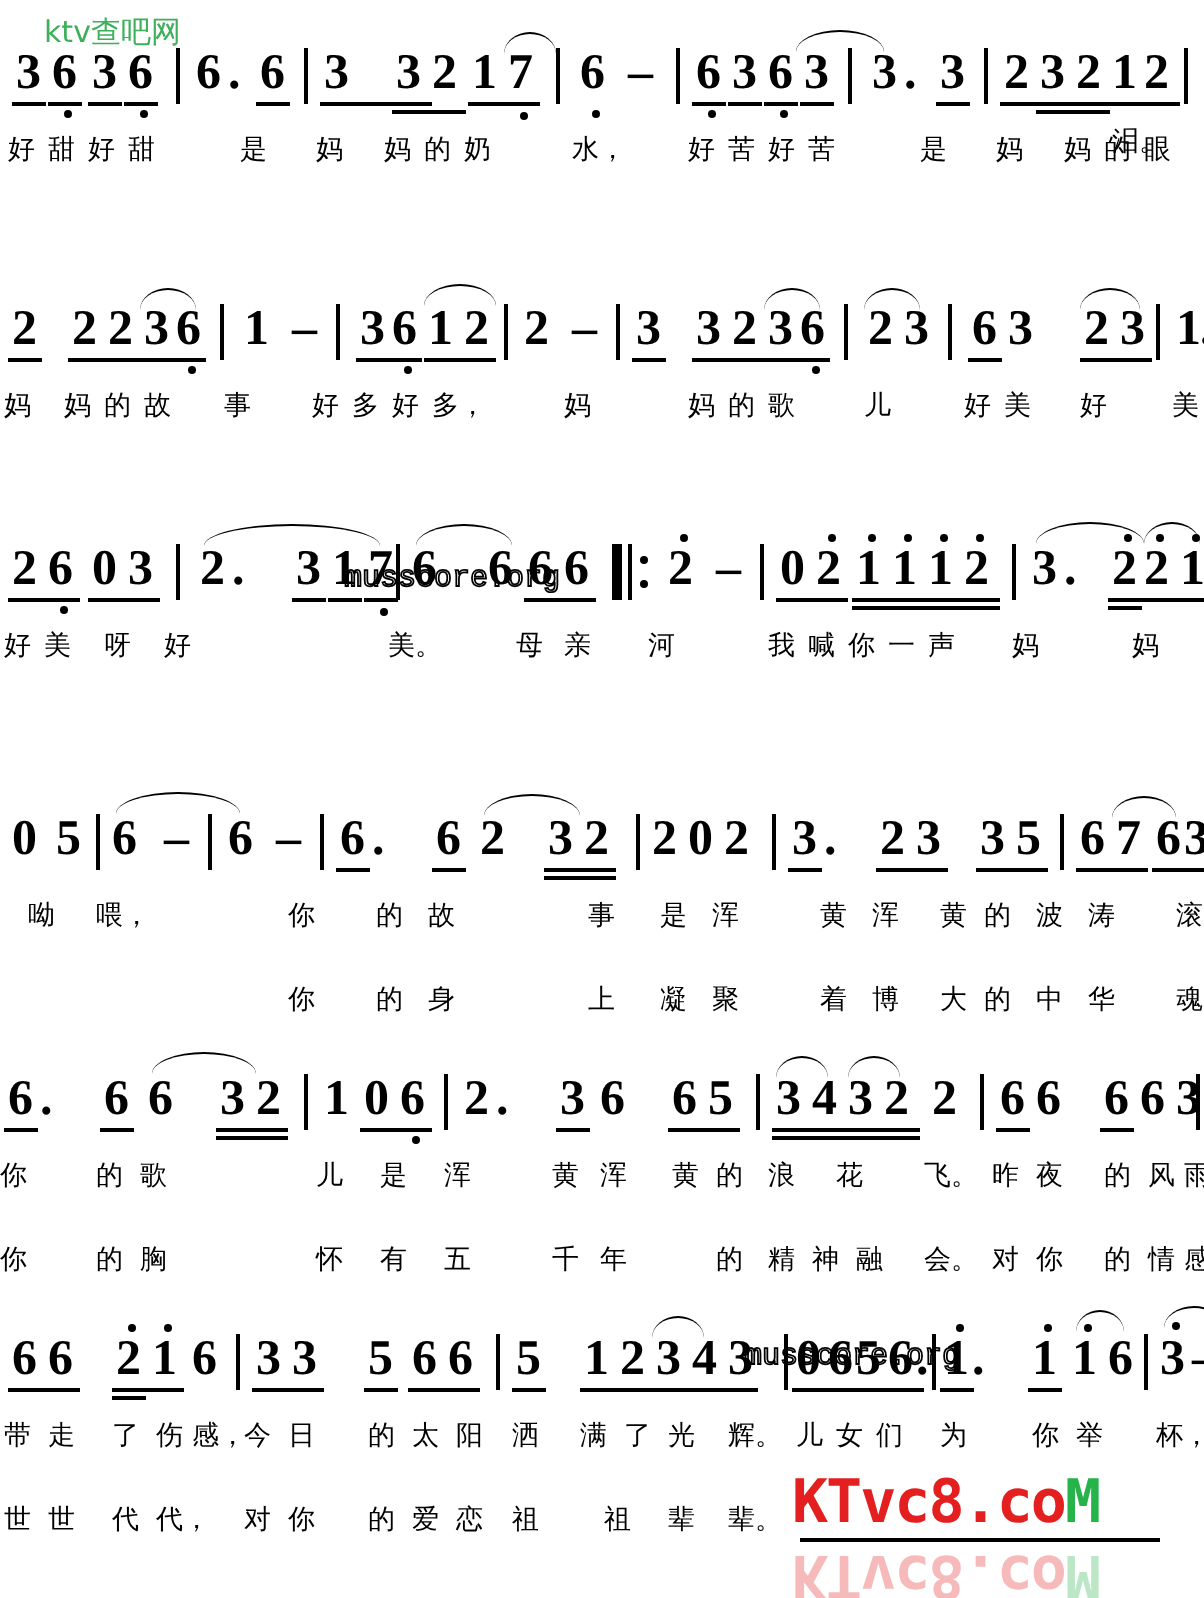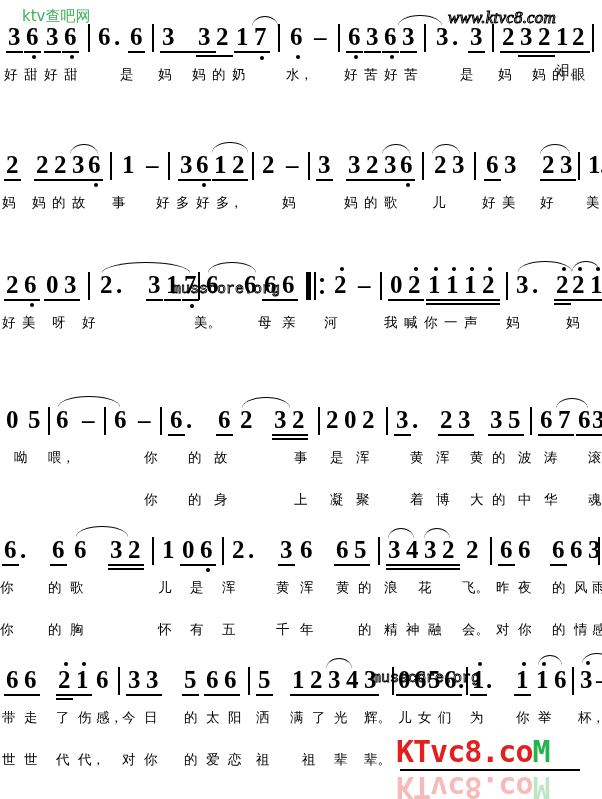--- a/index.html
+++ b/index.html
@@ -184,21 +184,20 @@
     transform: scaleY(-1);
     opacity: .30;
   }
 </style>
 </head>
 <body>
 
 <div id="score">
 
   <div class="wm" id="wm-ktv-top">ktv查吧网</div>
-  <div class="wm" id="wm-www-top">www.ktvc8.com</div>
   <div class="wm" id="wm-mus-mid">musscore.org</div>
   <div class="wm" id="wm-mus-bot">musscore.org</div>
 
   <div class="staff-line" style="top:22px">
     <div class="notes-row">
       <span class="g" style="left:8px">3</span>
         <span class="underline" style="left:6px;top:29px;width:17px"></span>
       <span class="g" style="left:26px">6</span>
         <span class="underline" style="left:24px;top:29px;width:17px"></span>
         <span class="octdot" style="left:32px;top:33px"></span>

